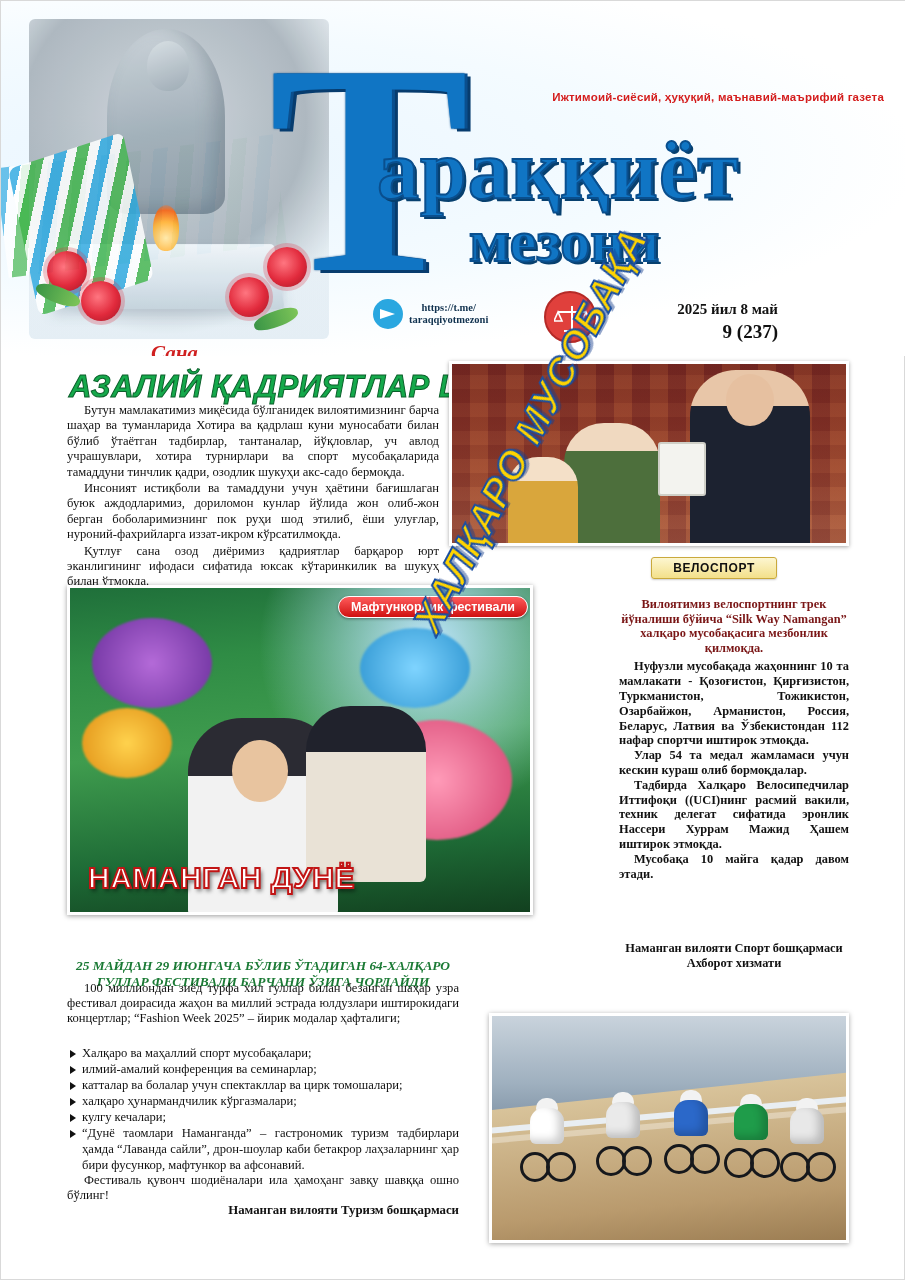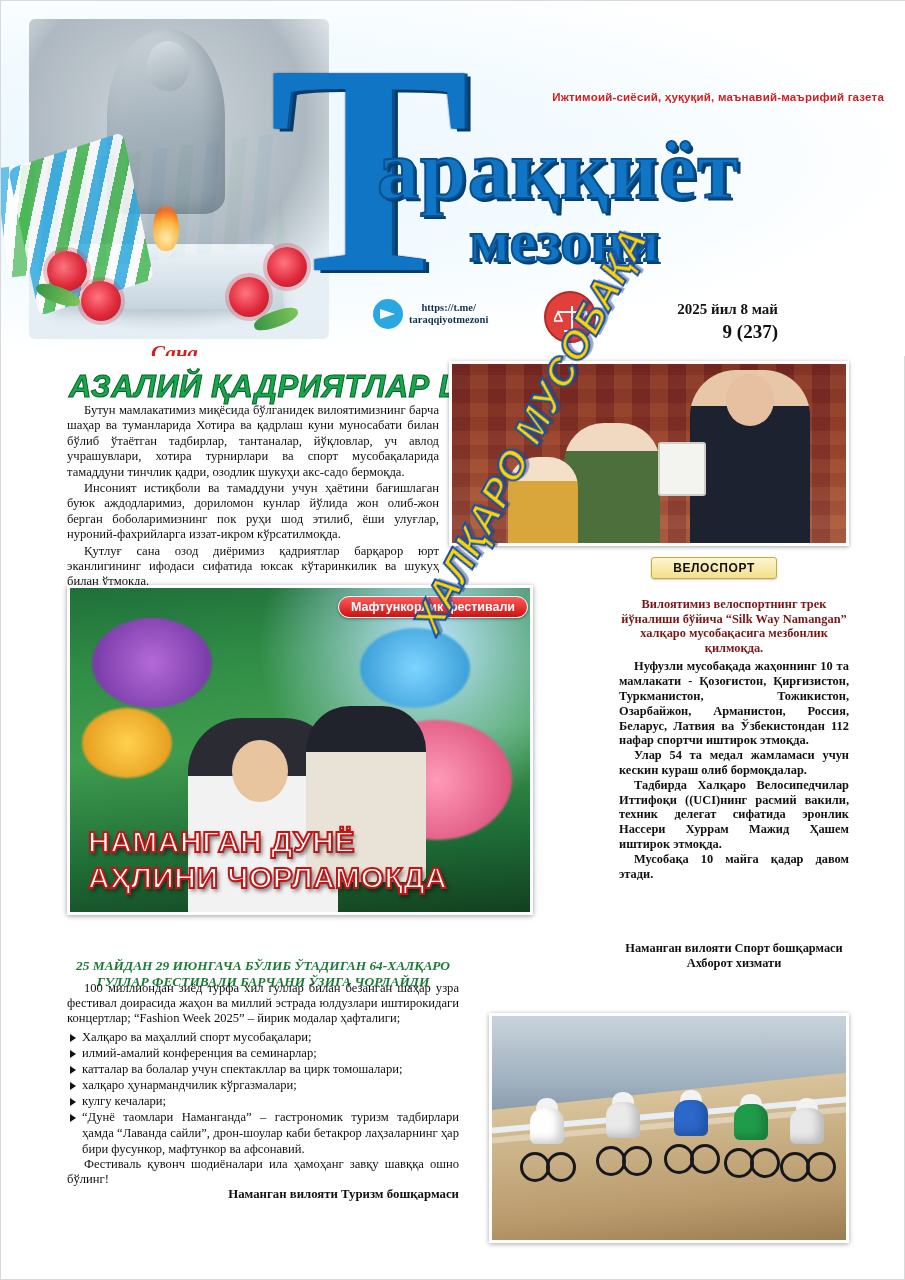--- a/index.html
+++ b/index.html
@@ -430,21 +430,21 @@
     position: absolute;
     left: 66px; top: 980px;
     width: 392px;
     font-size: 12.6px;
     line-height: 15.2px;
     text-align: justify;
     color: #111;
   }
   .fest-body p { margin: 0; text-indent: 17px; }
   .fest-list {
-    margin: 2px 0 0 0;
+    margin: 18px 0 0 0;
     padding: 0;
     list-style: none;
   }
   .fest-list li {
     position: relative;
     padding-left: 15px;
     text-indent: 0;
     font-size: 12.6px;
     line-height: 16px;
   }
@@ -614,21 +614,20 @@
   <div class="fest-photo">
     <div class="fp-blob" style="left:22px; top:30px; width:120px; height:90px; background:radial-gradient(circle,#b46ad8,#6a2f9c);"></div>
     <div class="fp-blob" style="left:12px; top:120px; width:90px; height:70px; background:radial-gradient(circle,#ffd24d,#e08f14);"></div>
     <div class="fp-blob" style="right:18px; top:132px; width:150px; height:120px; background:radial-gradient(circle,#ff9bb8,#d5416f);"></div>
     <div class="fp-blob" style="right:60px; top:40px; width:110px; height:80px; background:radial-gradient(circle,#7fd4ff,#2b93cf);"></div>
     <div class="fp-woman"></div>
     <div class="fp-girl"></div>
     <div class="fest-badge">Мафтункорлик фестивали</div>
     <div class="fest-title">
       <div>НАМАНГАН ДУНЁ</div>
-      <div>АҲЛИНИ ЧОРЛАМОҚДА</div>
     </div>
   </div>
 
   <div class="diag">ХАЛҚАРО МУСОБАҚА</div>
 
   <div class="fest-sub">25 МАЙДАН 29 ИЮНГАЧА БЎЛИБ ЎТАДИГАН 64-ХАЛҚАРО ГУЛЛАР ФЕСТИВАЛИ БАРЧАНИ ЎЗИГА ЧОРЛАЙДИ</div>
 
   <div class="fest-body">
     <p>100 миллиондан зиёд турфа хил гуллар билан безанган шаҳар узра фестивал доирасида жаҳон ва миллий эстрада юлдузлари иштирокидаги концертлар; “Fashion Week 2025” – йирик модалар ҳафталиги;</p>
     <ul class="fest-list">

